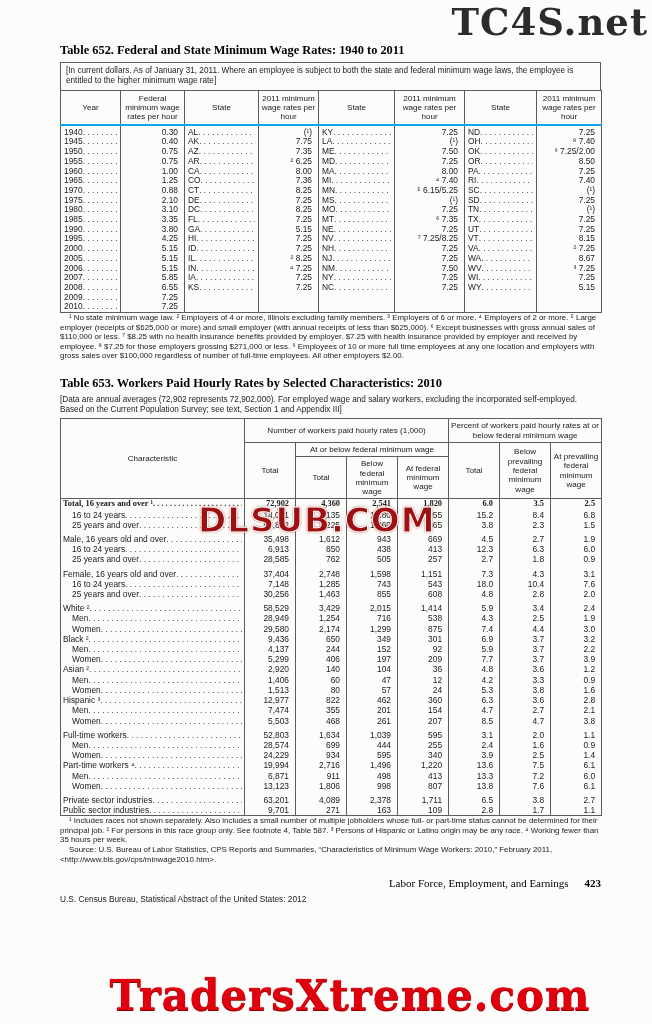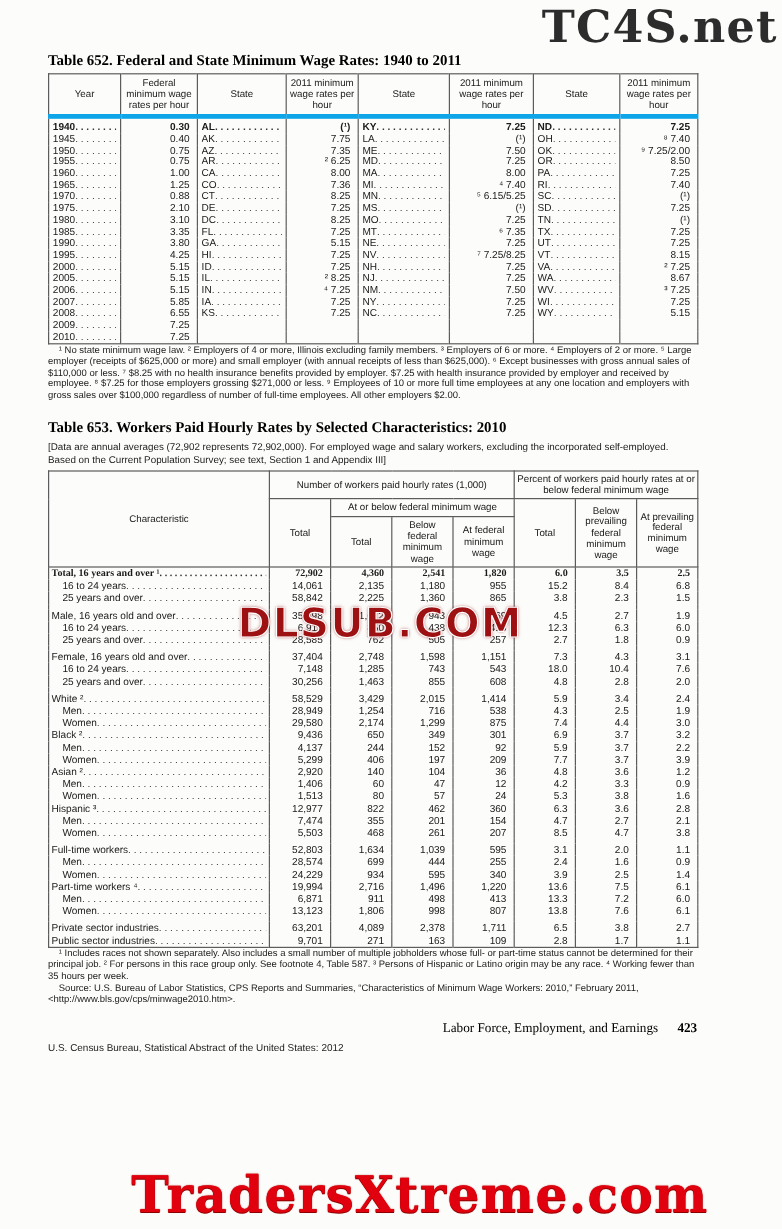--- a/index.html
+++ b/index.html
@@ -4,50 +4,50 @@
 <style>
   * { box-sizing: border-box; margin: 0; padding: 0; }
   body {
     width: 652px; height: 1024px;
     background: #fcfcfa;
     position: relative;
     overflow: hidden;
     font-family: "Liberation Sans", sans-serif;
     color: #1a1a1a;
   }
-  .content { position: absolute; left: 40px; top: 0; width: 541px; padding-top: 43px; }
+  .content { position: absolute; left: 60px; top: 0; width: 541px; padding-top: 43px; }
 
   .tbl-title {
     font-family: "Liberation Serif", serif;
     font-weight: bold; font-size: 12.4px; color: #000;
     margin: 0 0 4px 0;
   }
   .t653title { margin-top: 15px; }
 
   .notebox {
     border: 1px solid #5c5c5c;
     font-size: 8.2px; line-height: 1.25;
     padding: 3px 5px; color: #222;
   }
   .note-plain { font-size: 8.2px; line-height: 1.25; color: #222; margin-bottom: 2px; }
 
   table { border-collapse: collapse; width: 100%; table-layout: fixed; }
   .t652 { border: 1px solid #5c5c5c; margin-top: -1px; }
   .t652 th {
     font-weight: normal; font-size: 8.1px; line-height: 1.12;
     text-align: center; vertical-align: middle;
-    padding: 3px 2px; border-left: 1px solid #5c5c5c; border-bottom: 4px solid #0ea5e9;
+    padding: 3px 2px; border-left: 1px solid #5c5c5c; border-bottom: 2px solid #0ea5e9;
   }
   .t652 td {
     font-size: 8.4px; border-left: 1px solid #5c5c5c;
     padding: 0 3px; height: 9.7px; line-height: 9.7px;
     white-space: nowrap; overflow: hidden;
   }
   .t652 th:first-child, .t652 td:first-child { border-left: none; }
-  .t652 tbody tr:first-child td { padding-top: 2px; font-weight: bold; }
+  .t652 tbody tr:first-child td { padding-top: 2px; }
 
   .t653 { border: 1px solid #5c5c5c; margin-top: 3px; }
   .t653 th {
     font-weight: normal; font-size: 8.1px; line-height: 1.15;
     text-align: center; vertical-align: middle;
     padding: 2px; border: 1px solid #5c5c5c;
   }
   .t653 td {
     font-size: 8.4px; border-left: 1px solid #5c5c5c;
     padding: 0 2px; height: 10.2px; line-height: 10.2px;
@@ -101,20 +101,21 @@
 </head>
 <body>
 
 <div class="page">
 
   <div class="wm wm-top">TC4S.net</div>
 
   <div class="content">
 
     <h2 class="tbl-title">Table 652. Federal and State Minimum Wage Rates: 1940 to 2011</h2>
+    <div class="notebox">[In current dollars. As of January 31, 2011. Where an employee is subject to both the state and federal minimum wage laws, the employee is entitled to the higher minimum wage rate]</div>
 
     <table class="t652">
       <colgroup>
         <col style="width:60px">
           <col style="width:64px">
         <col style="width:74px">
           <col style="width:60px">
         <col style="width:76px">
           <col style="width:70px">
         <col style="width:72px">

